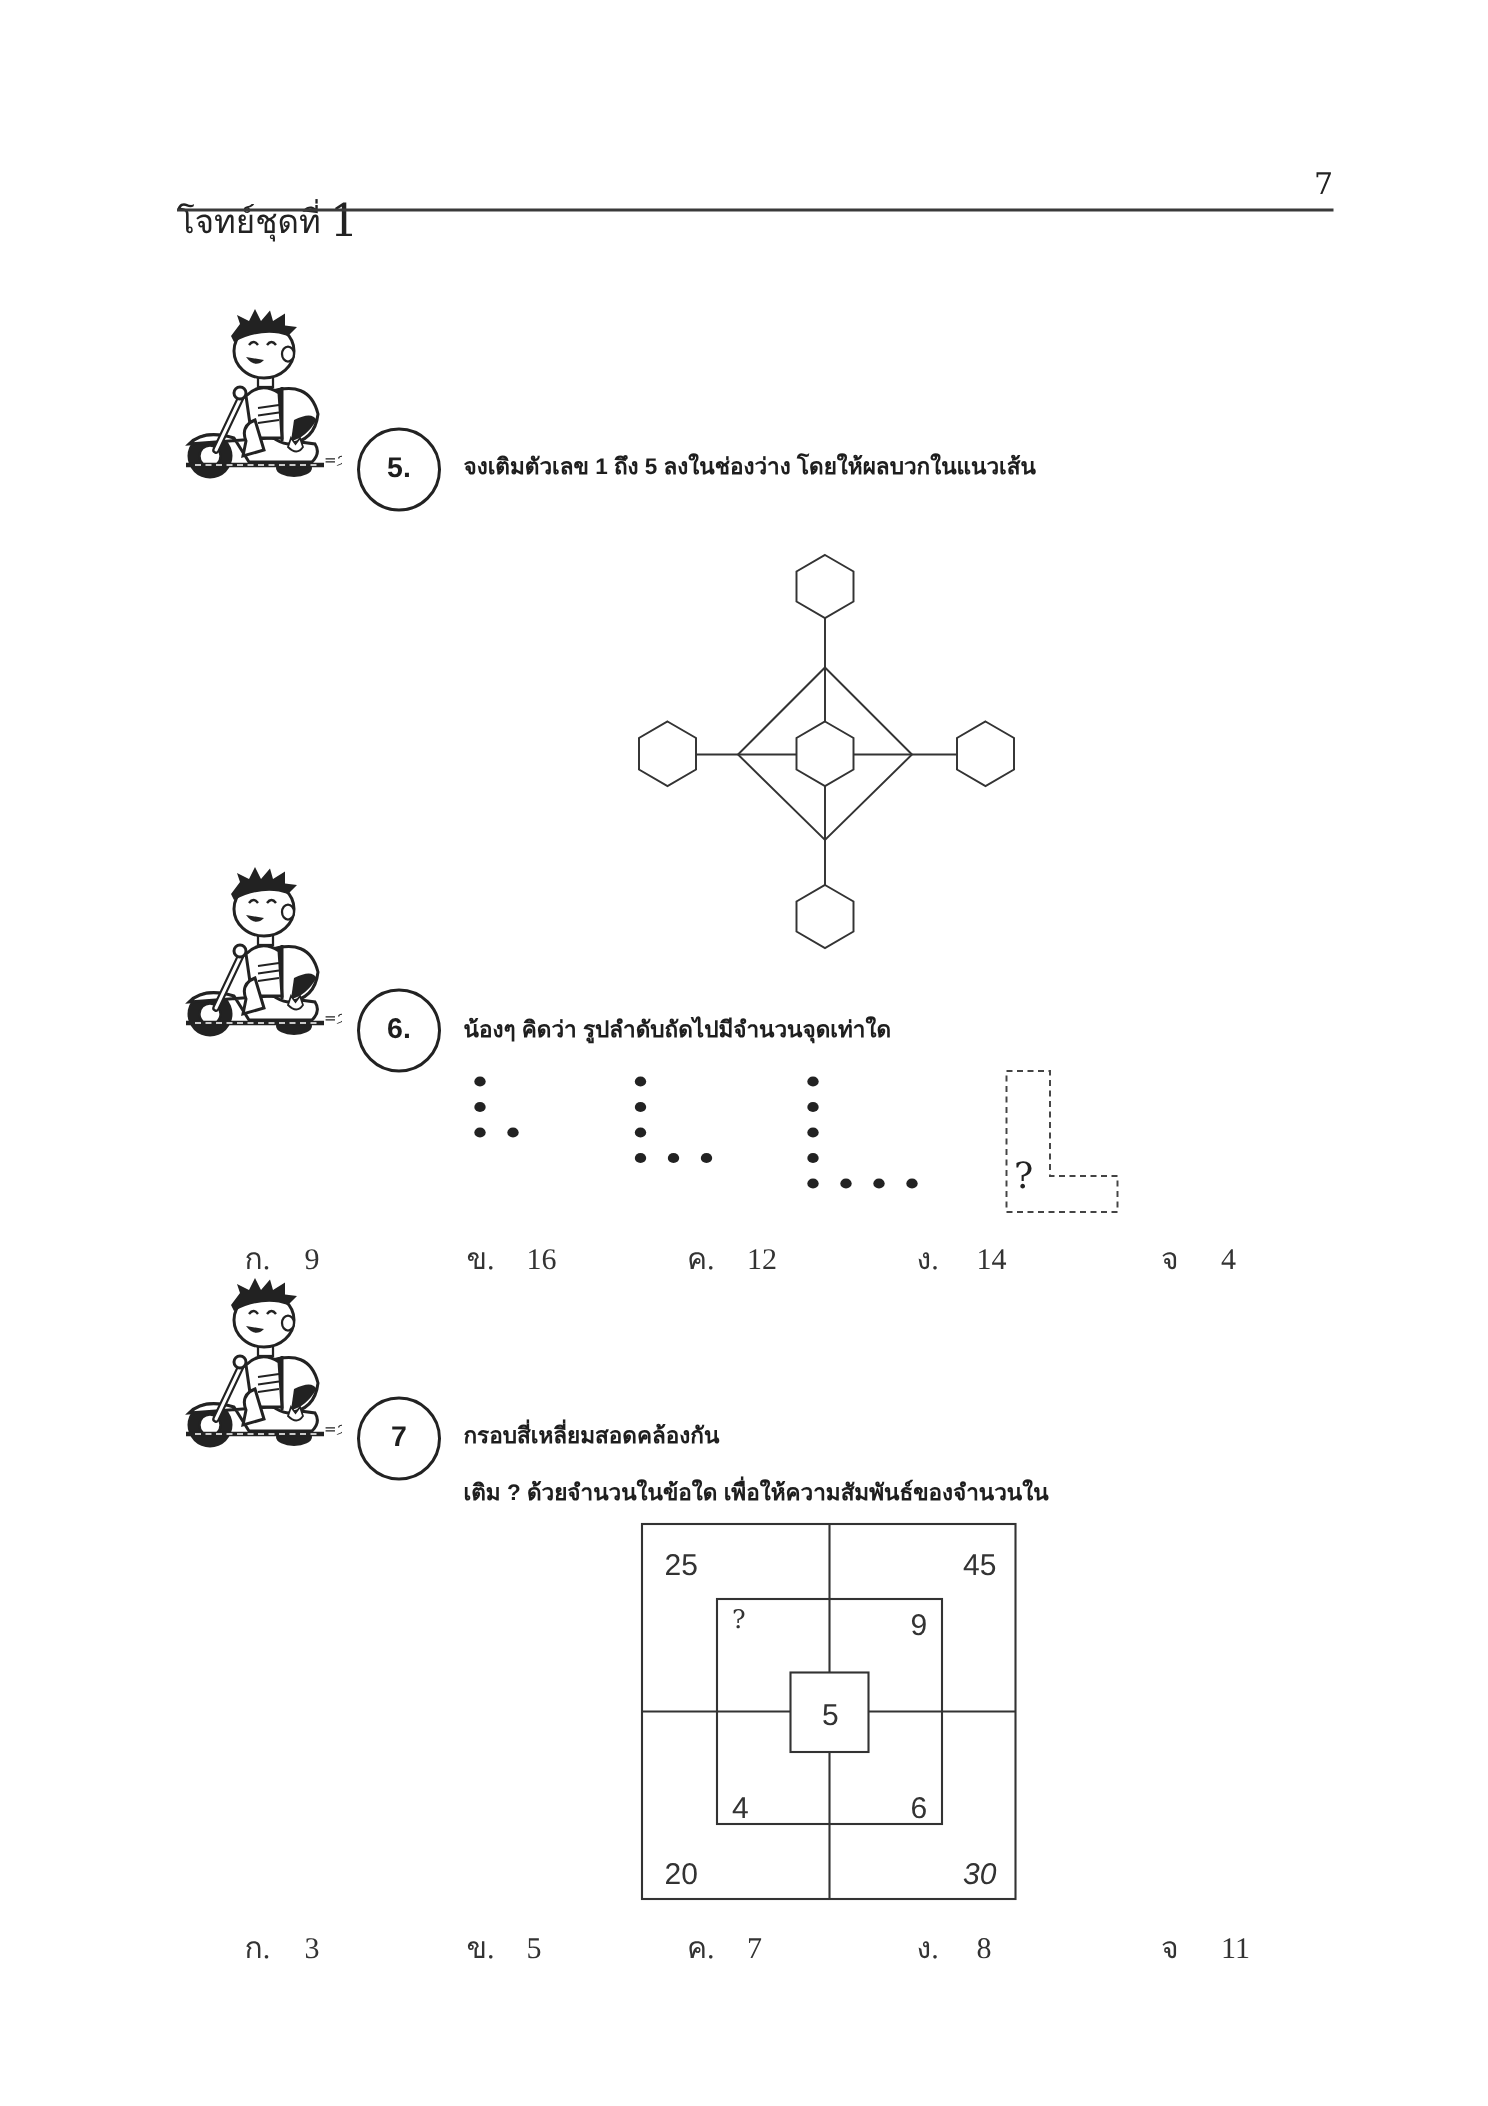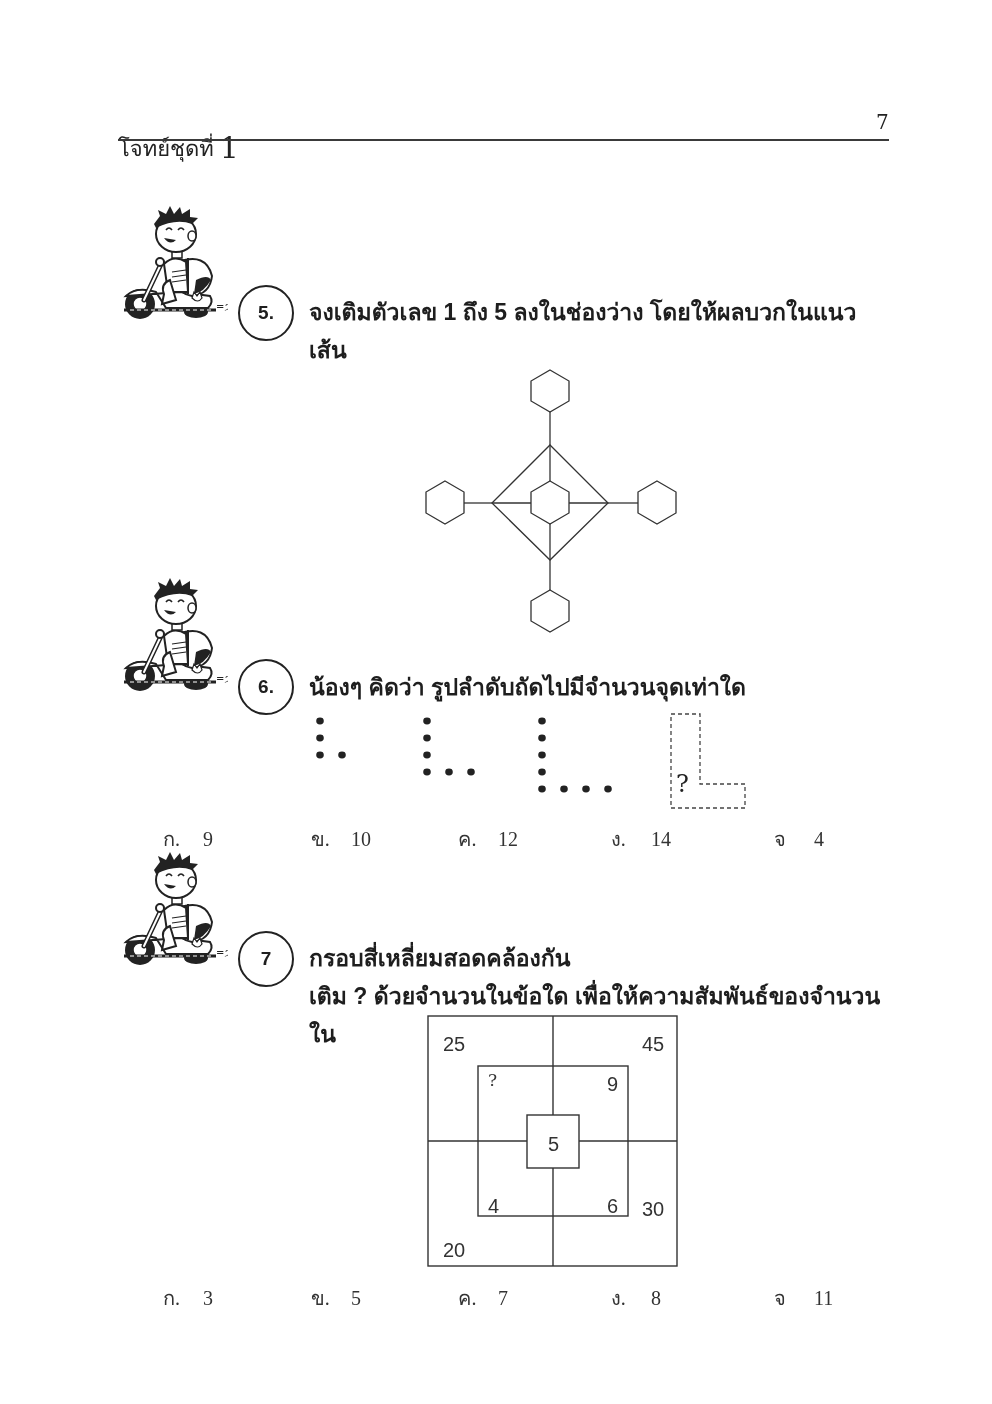--- a/index.html
+++ b/index.html
@@ -3,21 +3,21 @@
 <meta charset="utf-8">
 <style>
   html, body { margin:0; padding:0; background:#ffffff; }
   body { width:992px; height:1404px; position:relative; overflow:hidden; font-family:"DejaVu Sans", sans-serif; color:#1e1e1e; }
   .abs { position:absolute; }
   .header-title { left:118px; top:104px; font-family:"DejaVu Serif", serif; font-size:22px; color:#222;margin-top:26px; }
   .header-title .num { font-size:30px; font-weight:normal; margin-left:6px; vertical-align:-2px; }
   .page-num { left:876px; top:110px; font-family:"DejaVu Serif", serif; font-size:20px; color:#222; }
   .rule { left:118px; top:139px; width:771px; height:2px; background:#3a3a3a; }
   .qcircle { width:56px; height:56px; border:2px solid #222; border-radius:50%; box-sizing:border-box; display:flex; align-items:center; justify-content:center; font-weight:bold; font-size:19px; font-family:"Liberation Sans", sans-serif; background:#fff; }
-  .qtext { font-family:"Liberation Sans", sans-serif; font-weight:bold; font-size:23px; line-height:38px; color:#1e1e1e; }
+  .qtext { font-family:"Liberation Sans", sans-serif; font-weight:bold; font-size:15px; line-height:38px; color:#1e1e1e; }
   .choices { font-family:Liberation Serif, serif; font-size:20px; color:#333; }
   .choice { position:absolute; white-space:nowrap; }
   .choice .lbl { display:inline-block; width:40px; }
   .mascot { width:112px; height:120px; }
   .grid-num { position:absolute; font-family:"Liberation Sans", sans-serif; font-size:20px; color:#333; }
   .q-mark { font-family:"DejaVu Serif", serif; }
 </style>
 </head>
 <body>
 
@@ -142,21 +142,21 @@
       <ellipse cx="608" cy="789" rx="3.8" ry="3.4"></ellipse>
     </g>
   </g>
 
   <path d="M671 714 L700 714 L700 784 L745 784 L745 808 L671 808 Z" fill="none" stroke="#444" stroke-width="1.3" stroke-dasharray="4 3"></path>
 </svg>
 <div class="abs" style="left:676px; top:770px; font-family:'DejaVu Serif', serif; font-size:24px; color:#222;">?</div>
 
 <div class="abs choices" style="left:0; top:823px; width:992px; height:30px;">
   <div class="choice" style="left:163px;"><span class="lbl">ก.</span><span>9</span></div>
-  <div class="choice" style="left:311px;"><span class="lbl">ข.</span><span>10</span></div>
+  <div class="choice" style="left:311px;"><span class="lbl">ข.</span><span>16</span></div>
   <div class="choice" style="left:458px;"><span class="lbl">ค.</span><span>12</span></div>
   <div class="choice" style="left:611px;"><span class="lbl">ง.</span><span>14</span></div>
   <div class="choice" style="left:774px;"><span class="lbl">จ</span><span>4</span></div>
 </div>
 
 <svg class="abs mascot" style="left:116px; top:850px;" viewBox="0 0 112 120">
     <use href="#mascot-g"></use>
   </svg>
 <div class="abs qcircle" style="left:238px; top:931px;">7</div>
 <div class="abs qtext" style="left:309px; top:939px; width:585px;">
@@ -171,21 +171,21 @@
     <line x1="553" y1="1168" x2="553" y2="1266"></line>
     <line x1="428" y1="1141" x2="527" y2="1141"></line>
     <line x1="579" y1="1141" x2="677" y2="1141"></line>
     <rect x="478" y="1066" width="150" height="150"></rect>
     <rect x="527" y="1115" width="52" height="53" fill="#fff"></rect>
   </g>
 </svg>
 <div class="grid-num" style="left:443px; top:1033px;">25</div>
 <div class="grid-num" style="left:642px; top:1033px;">45</div>
 <div class="grid-num" style="left:443px; top:1239px;">20</div>
-<div class="grid-num" style="left:642px; top:1198px;">30</div>
+<div class="grid-num" style="left:642px; top:1239px;font-style:italic;">30</div>
 <div class="grid-num q-mark" style="left:488px; top:1070px; font-size:17px;">?</div>
 <div class="grid-num" style="left:607px; top:1073px;">9</div>
 <div class="grid-num" style="left:488px; top:1195px;">4</div>
 <div class="grid-num" style="left:607px; top:1195px;">6</div>
 <div class="grid-num" style="left:548px; top:1133px;">5</div>
 
 <div class="abs choices" style="left:0; top:1282px; width:992px; height:30px;">
   <div class="choice" style="left:163px;"><span class="lbl">ก.</span><span>3</span></div>
   <div class="choice" style="left:311px;"><span class="lbl">ข.</span><span>5</span></div>
   <div class="choice" style="left:458px;"><span class="lbl">ค.</span><span>7</span></div>

